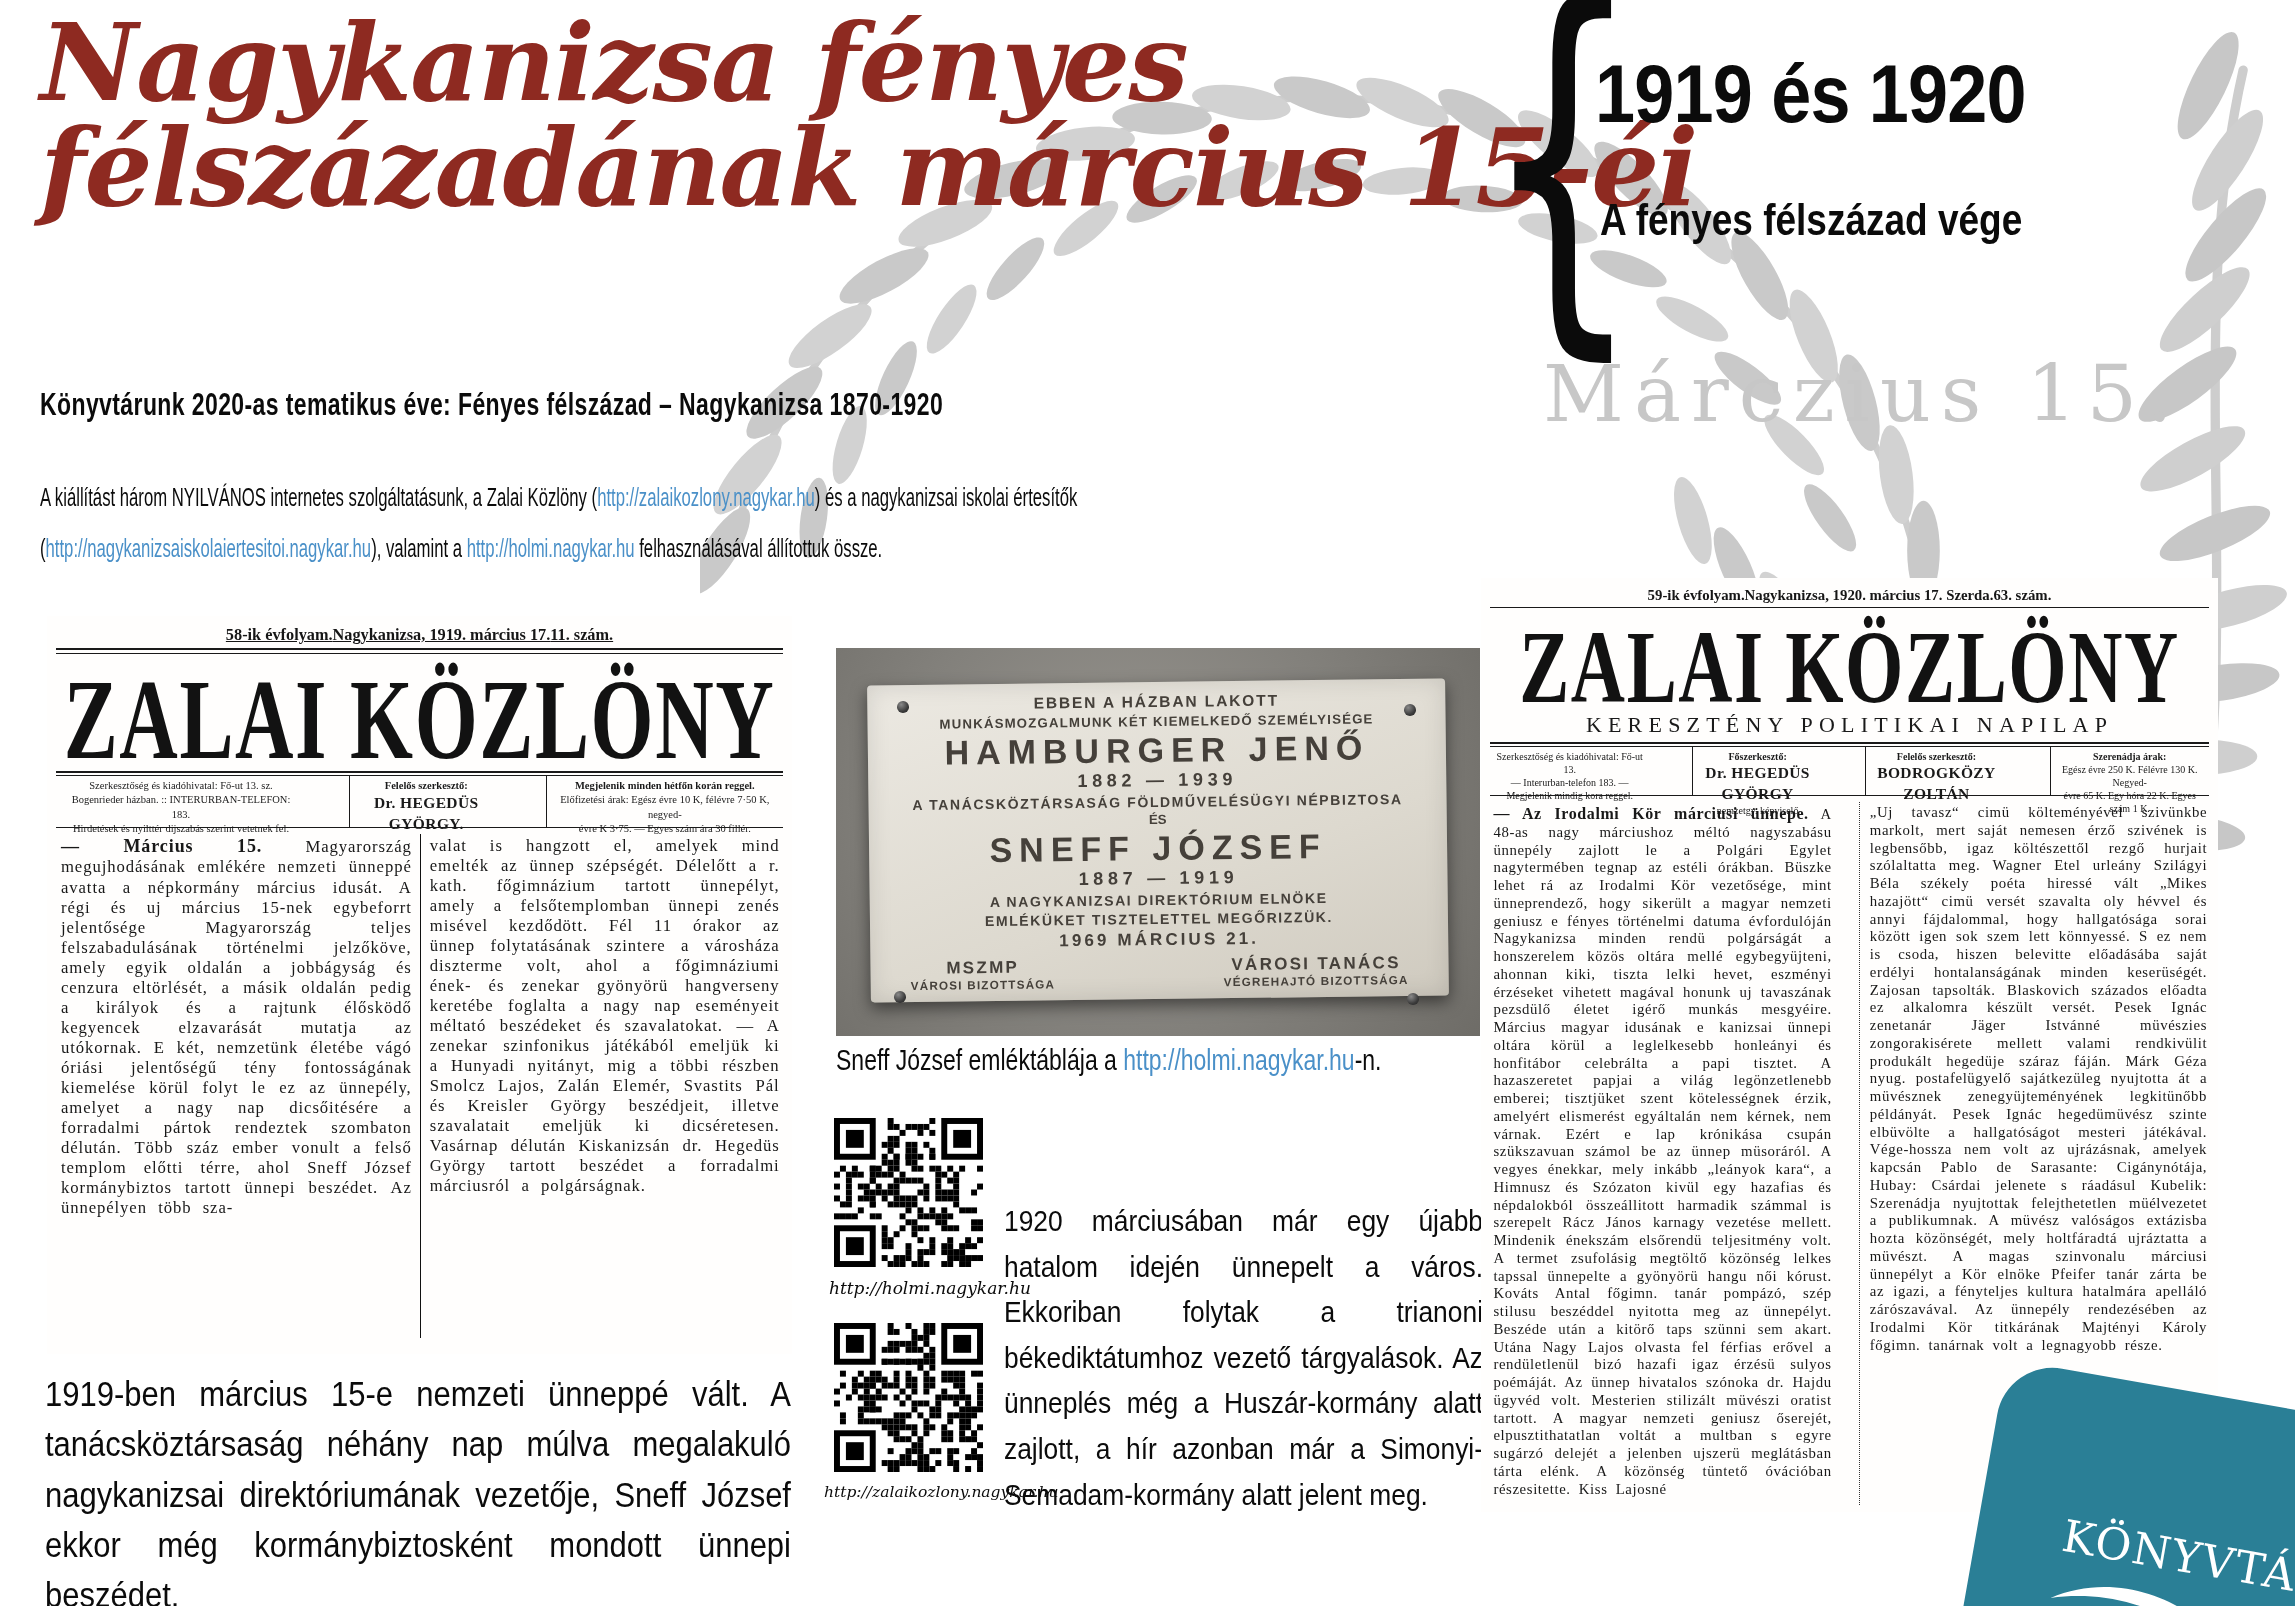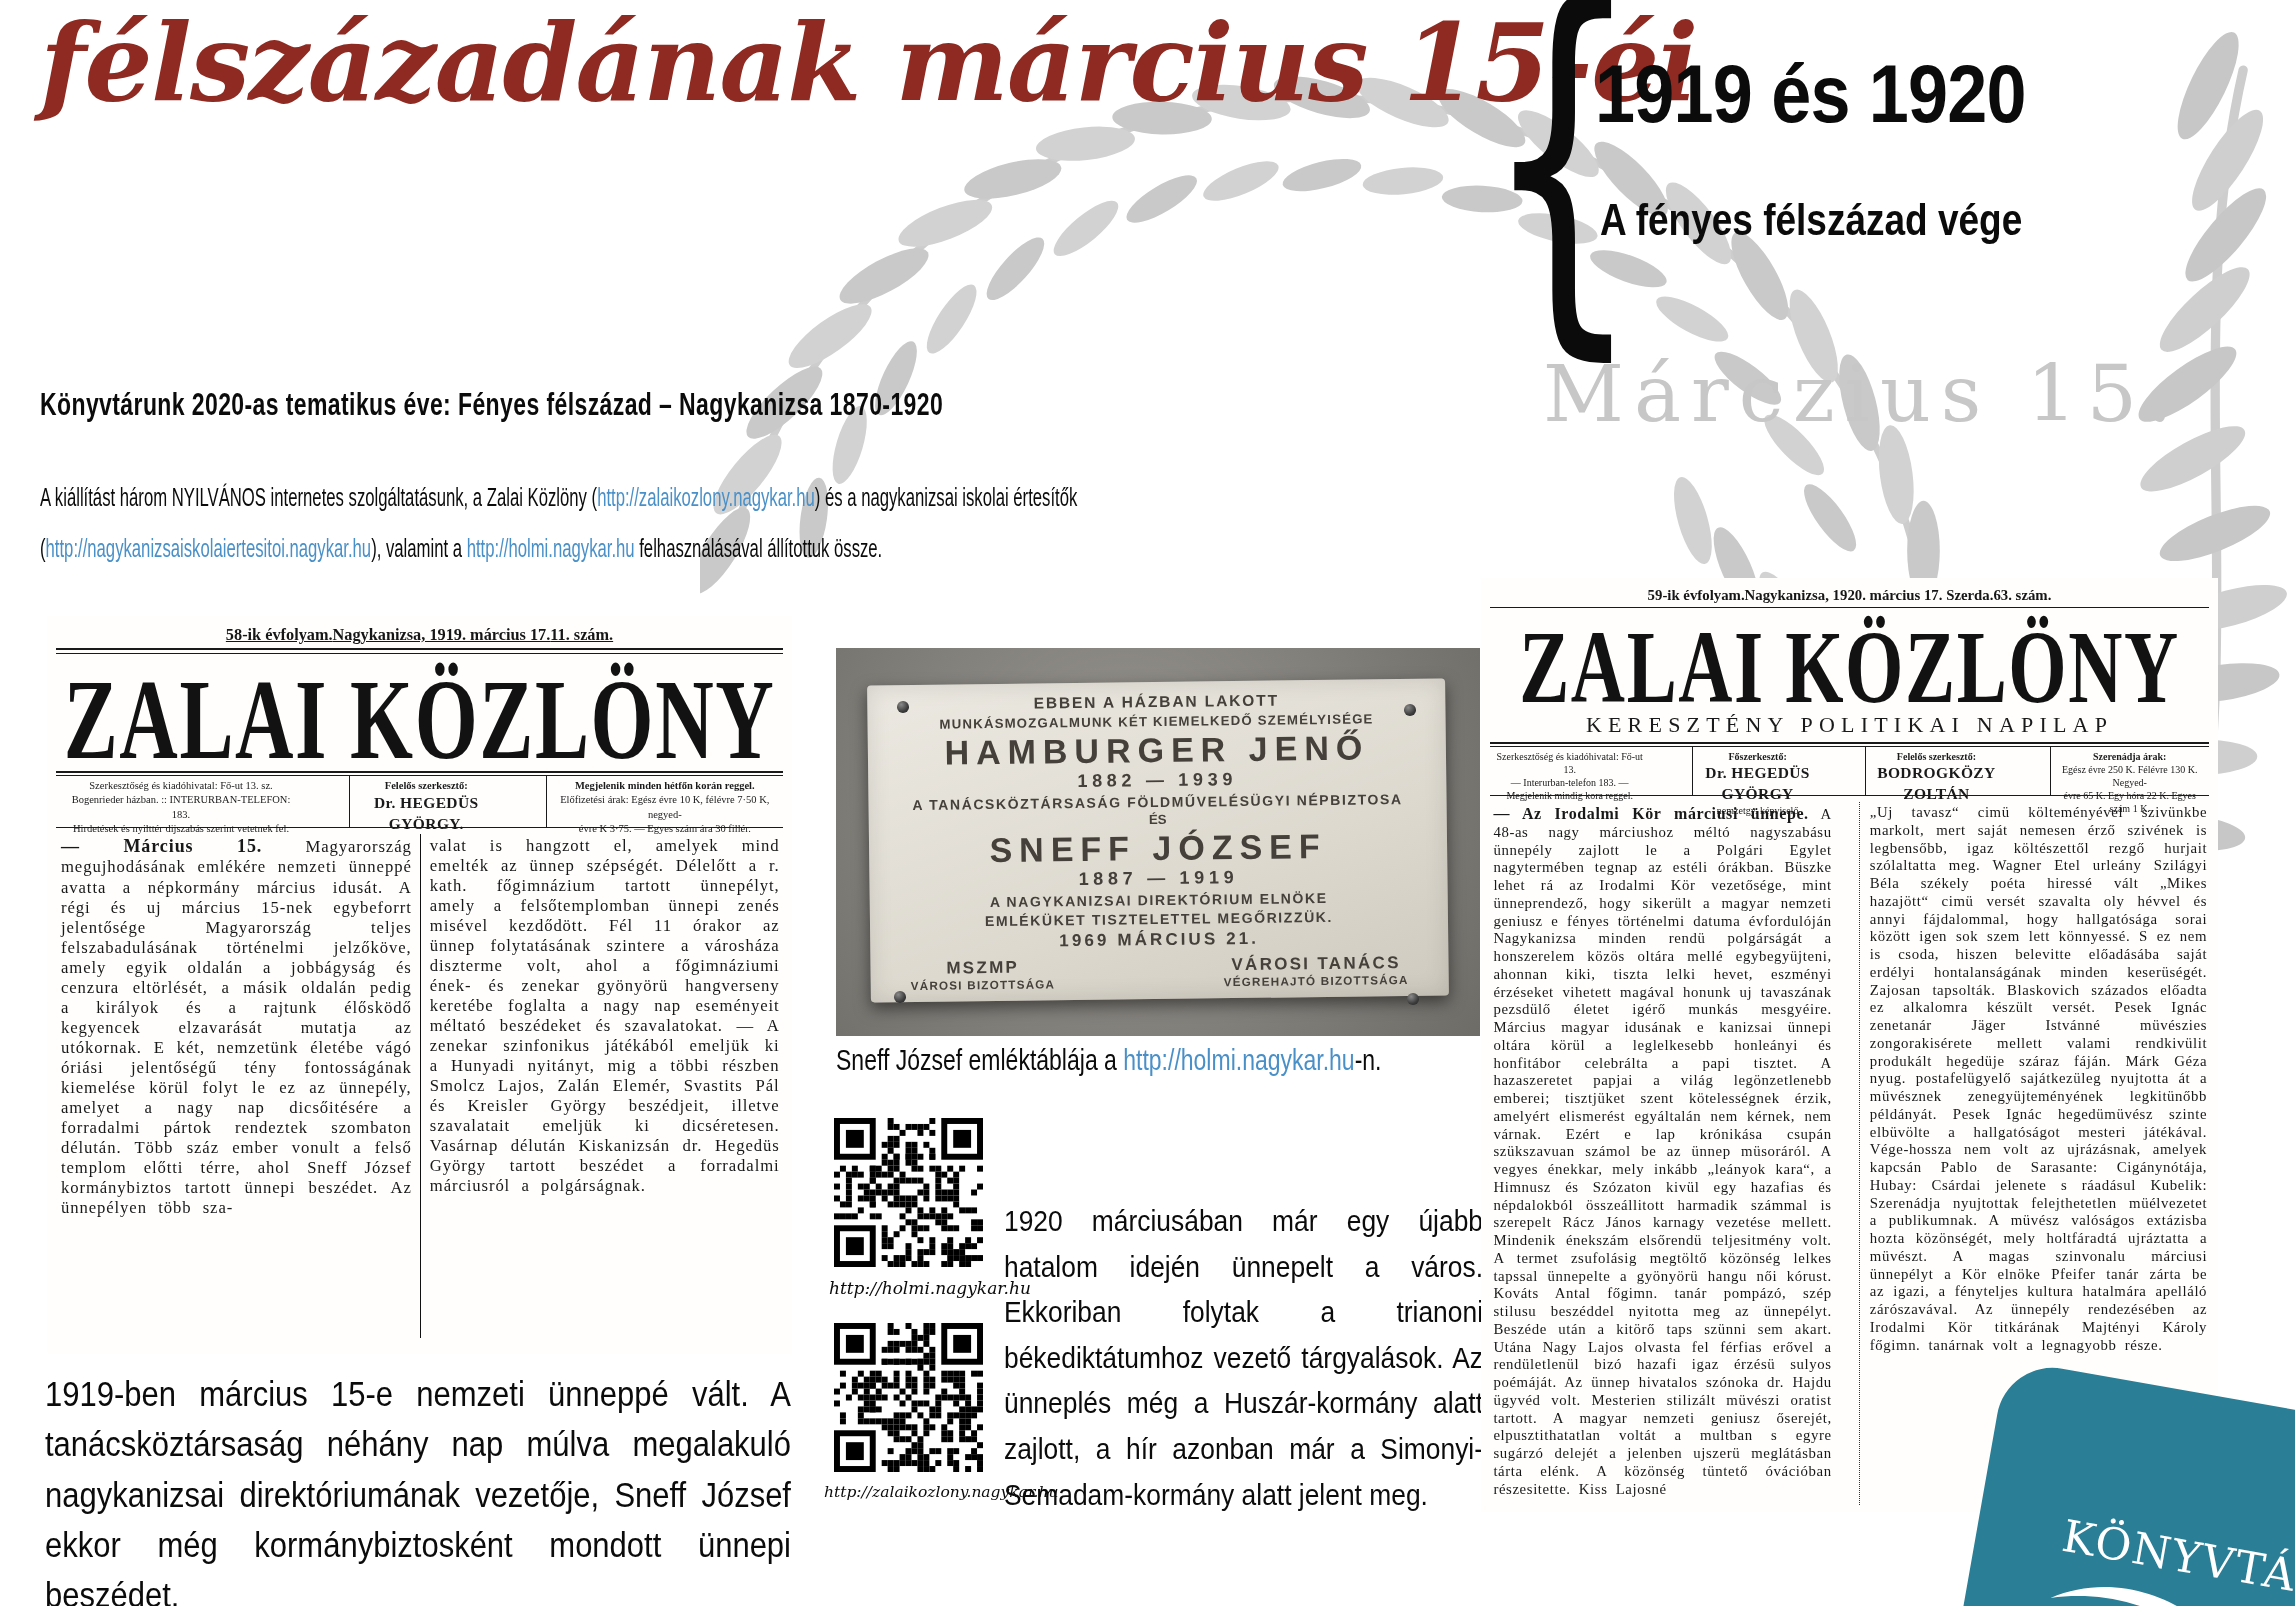--- a/index.html
+++ b/index.html
@@ -154,20 +154,21 @@
     <ellipse cx="1920.244870884029" cy="590" rx="76" ry="23" transform="rotate(-29 1920.244870884029 590)" fill="#cfcfcf"></ellipse>
     <ellipse cx="1948.7231581783747" cy="686" rx="76" ry="23" transform="rotate(-22 1948.7231581783747 686)" fill="#c7c7c7"></ellipse>
     <ellipse cx="1967.668710548556" cy="782" rx="76" ry="23" transform="rotate(-15 1967.668710548556 782)" fill="#cfcfcf"></ellipse>
     <ellipse cx="1956.3776814009693" cy="878" rx="76" ry="23" transform="rotate(-8 1956.3776814009693 878)" fill="#c7c7c7"></ellipse>
     <ellipse cx="1927.188994974291" cy="974" rx="76" ry="23" transform="rotate(-1 1927.188994974291 974)" fill="#cfcfcf"></ellipse>
     <ellipse cx="1912.0002742165802" cy="1070" rx="76" ry="23" transform="rotate(6 1912.0002742165802 1070)" fill="#c7c7c7"></ellipse>
   </svg>
 <div class="watermark-text">Márczius 15.</div>
 
 <div class="script-title">
+  <div>Nagykanizsa fényes</div>
   <div>félszázadának március 15-éi</div>
 </div>
 
 <div class="brace">{</div>
 <div class="years">1919 és 1920</div>
 <div class="tagline">A fényes félszázad vége</div>
 
 <div class="theme-heading">Könyvtárunk 2020-as tematikus éve: Fényes félszázad – Nagykanizsa 1870-1920</div>
 <div class="intro"><span>A kiállítást három NYILVÁNOS internetes szolgáltatásunk, a Zalai Közlöny (</span><span class="lnk">http://zalaikozlony.nagykar.hu</span><span>) és a nagykanizsai iskolai értesítők (</span><span class="lnk">http://nagykanizsaiskolaiertesitoi.nagykar.hu</span><span>), valamint a </span><span class="lnk">http://holmi.nagykar.hu</span><span> felhasználásával állítottuk össze.</span></div>
 

